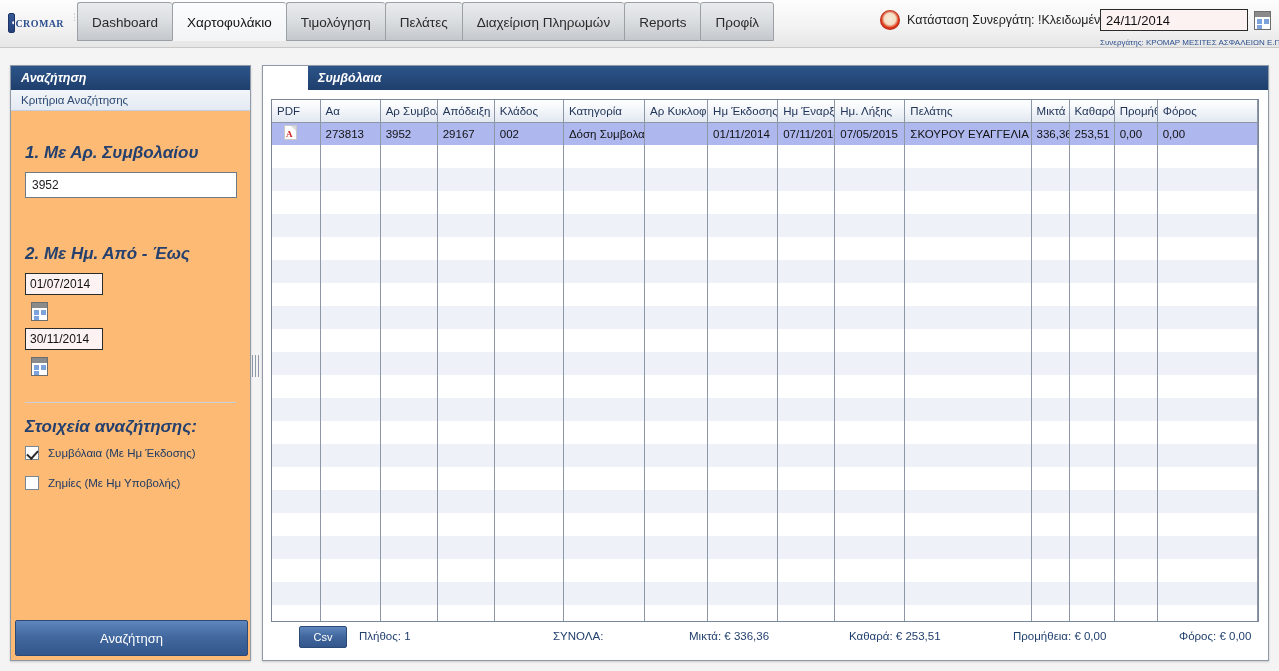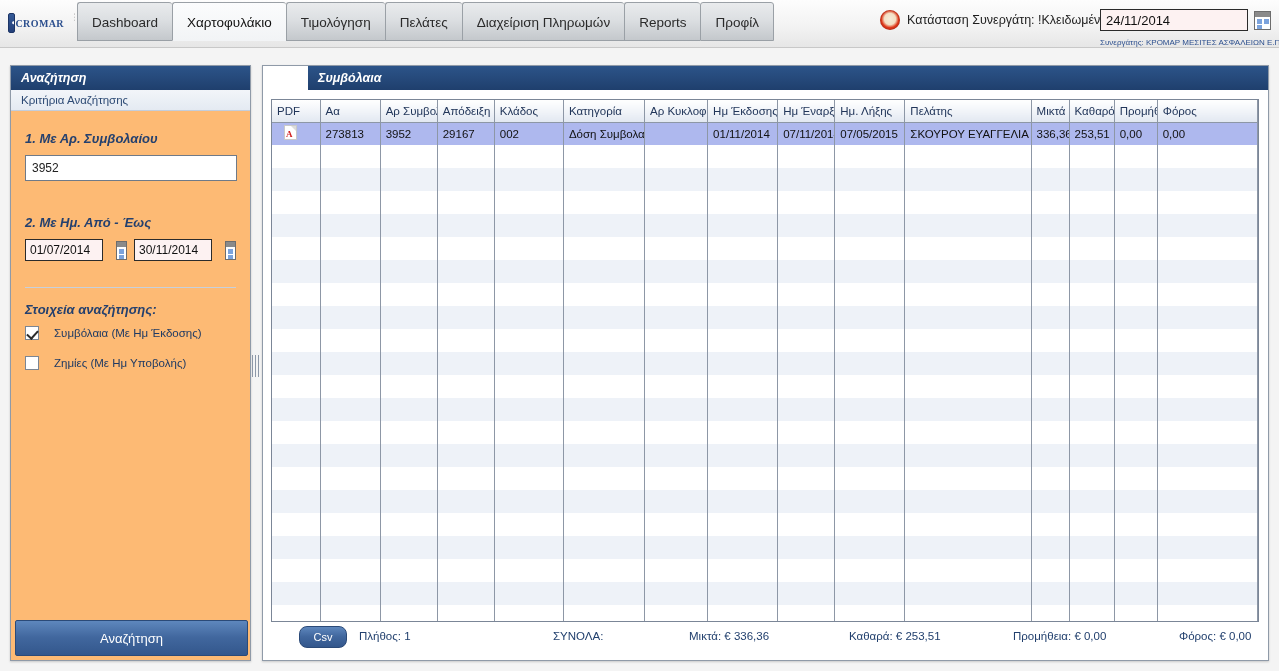--- a/index.html
+++ b/index.html
@@ -97,33 +97,33 @@
     background: linear-gradient(to bottom,#2c5489 0%,#1f3f6d 100%);
     color:#ffffff; font-size:12.5px; font-weight:bold; font-style: italic;
   }
   .lp-sub {
     height:21px; line-height:21px; padding-left:10px;
     background: linear-gradient(to bottom,#f2f5f9 0%,#e4eaf2 100%);
     border-bottom:1px solid #c3cddb;
     color:#2d4a74; font-size:11.5px;
   }
   .lp-body { padding: 20px 14px 0 14px; }
-  .lp-label { font-size:13px; font-weight:bold; font-style:italic; color:#24406e; margin-bottom:9px; }
+  .lp-label { font-size:17px; font-weight:bold; font-style:italic; color:#24406e; margin-bottom:9px;margin-top:12px; }
   .txt-input {
     width: 212px; height:26px; border:1px solid #6f7a88; background:#ffffff;
     font-size:12px; color:#222; padding:0 6px; font-family:"Liberation Sans",sans-serif;
   }
   .lp-gap { height:34px; }
-  .date-row { display:flex; align-items:center; gap:7px; }
+  .date-row { display:flex; gap:7px;flex-direction:column; }
   .date-small {
     width: 78px; height:22px; border:1px solid #2b2b2b; background:#fdf2f2;
     font-size:12px; color:#111; padding:0 4px; font-family:"Liberation Sans",sans-serif;
   }
   .hr { height:1px; background:#c7d0dc; margin: 26px 0 14px 0; }
-  .chk-row { display:flex; align-items:center; gap:15px; margin-bottom:16px; }
+  .chk-row { display:flex; align-items:center; gap:9px; margin-bottom:16px; }
   .chk {
     width:14px; height:14px; border:1px solid #7b8694; background:#ffffff;
     position:relative; cursor:pointer; flex:none;
   }
   .chk.on::after {
     content:""; position:absolute; left:3px; top:1px; width:5px; height:9px;
     border:solid #2b2b2b; border-width:0 2px 2px 0; transform:rotate(42deg);
   }
   .chk-label { font-size:11.5px; color:#1f3a63; white-space:nowrap; }
   .search-btn {
@@ -183,21 +183,21 @@
   }
   .pdf-ico::after {
     content:"A"; position:absolute; left:1px; bottom:0px; font-size:9px;
     color:#d11a1a; font-weight:bold; font-family:"Liberation Serif",serif;
   }
 
   .footer { position:absolute; left:8px; bottom:8px; width:988px; height:28px; }
   .csv-btn {
     position:absolute; left:28px; top:2px; width:48px; height:22px;
     background: linear-gradient(to bottom,#5e87bd 0%,#41679e 48%,#33578c 100%);
-    border:1px solid #2b4a78; border-radius:8px; color:#fff; font-size:11px;
+    border:1px solid #2b4a78; border-radius:2px; color:#fff; font-size:11px;
     display:flex; align-items:center; justify-content:center; cursor:pointer;
   }
   .fnote { position:absolute; top:6px; font-size:11.5px; color:#22406e; white-space:nowrap; }
 </style>
 </head>
 <body>
 
 <div id="app">
 
   <div class="topbar">

